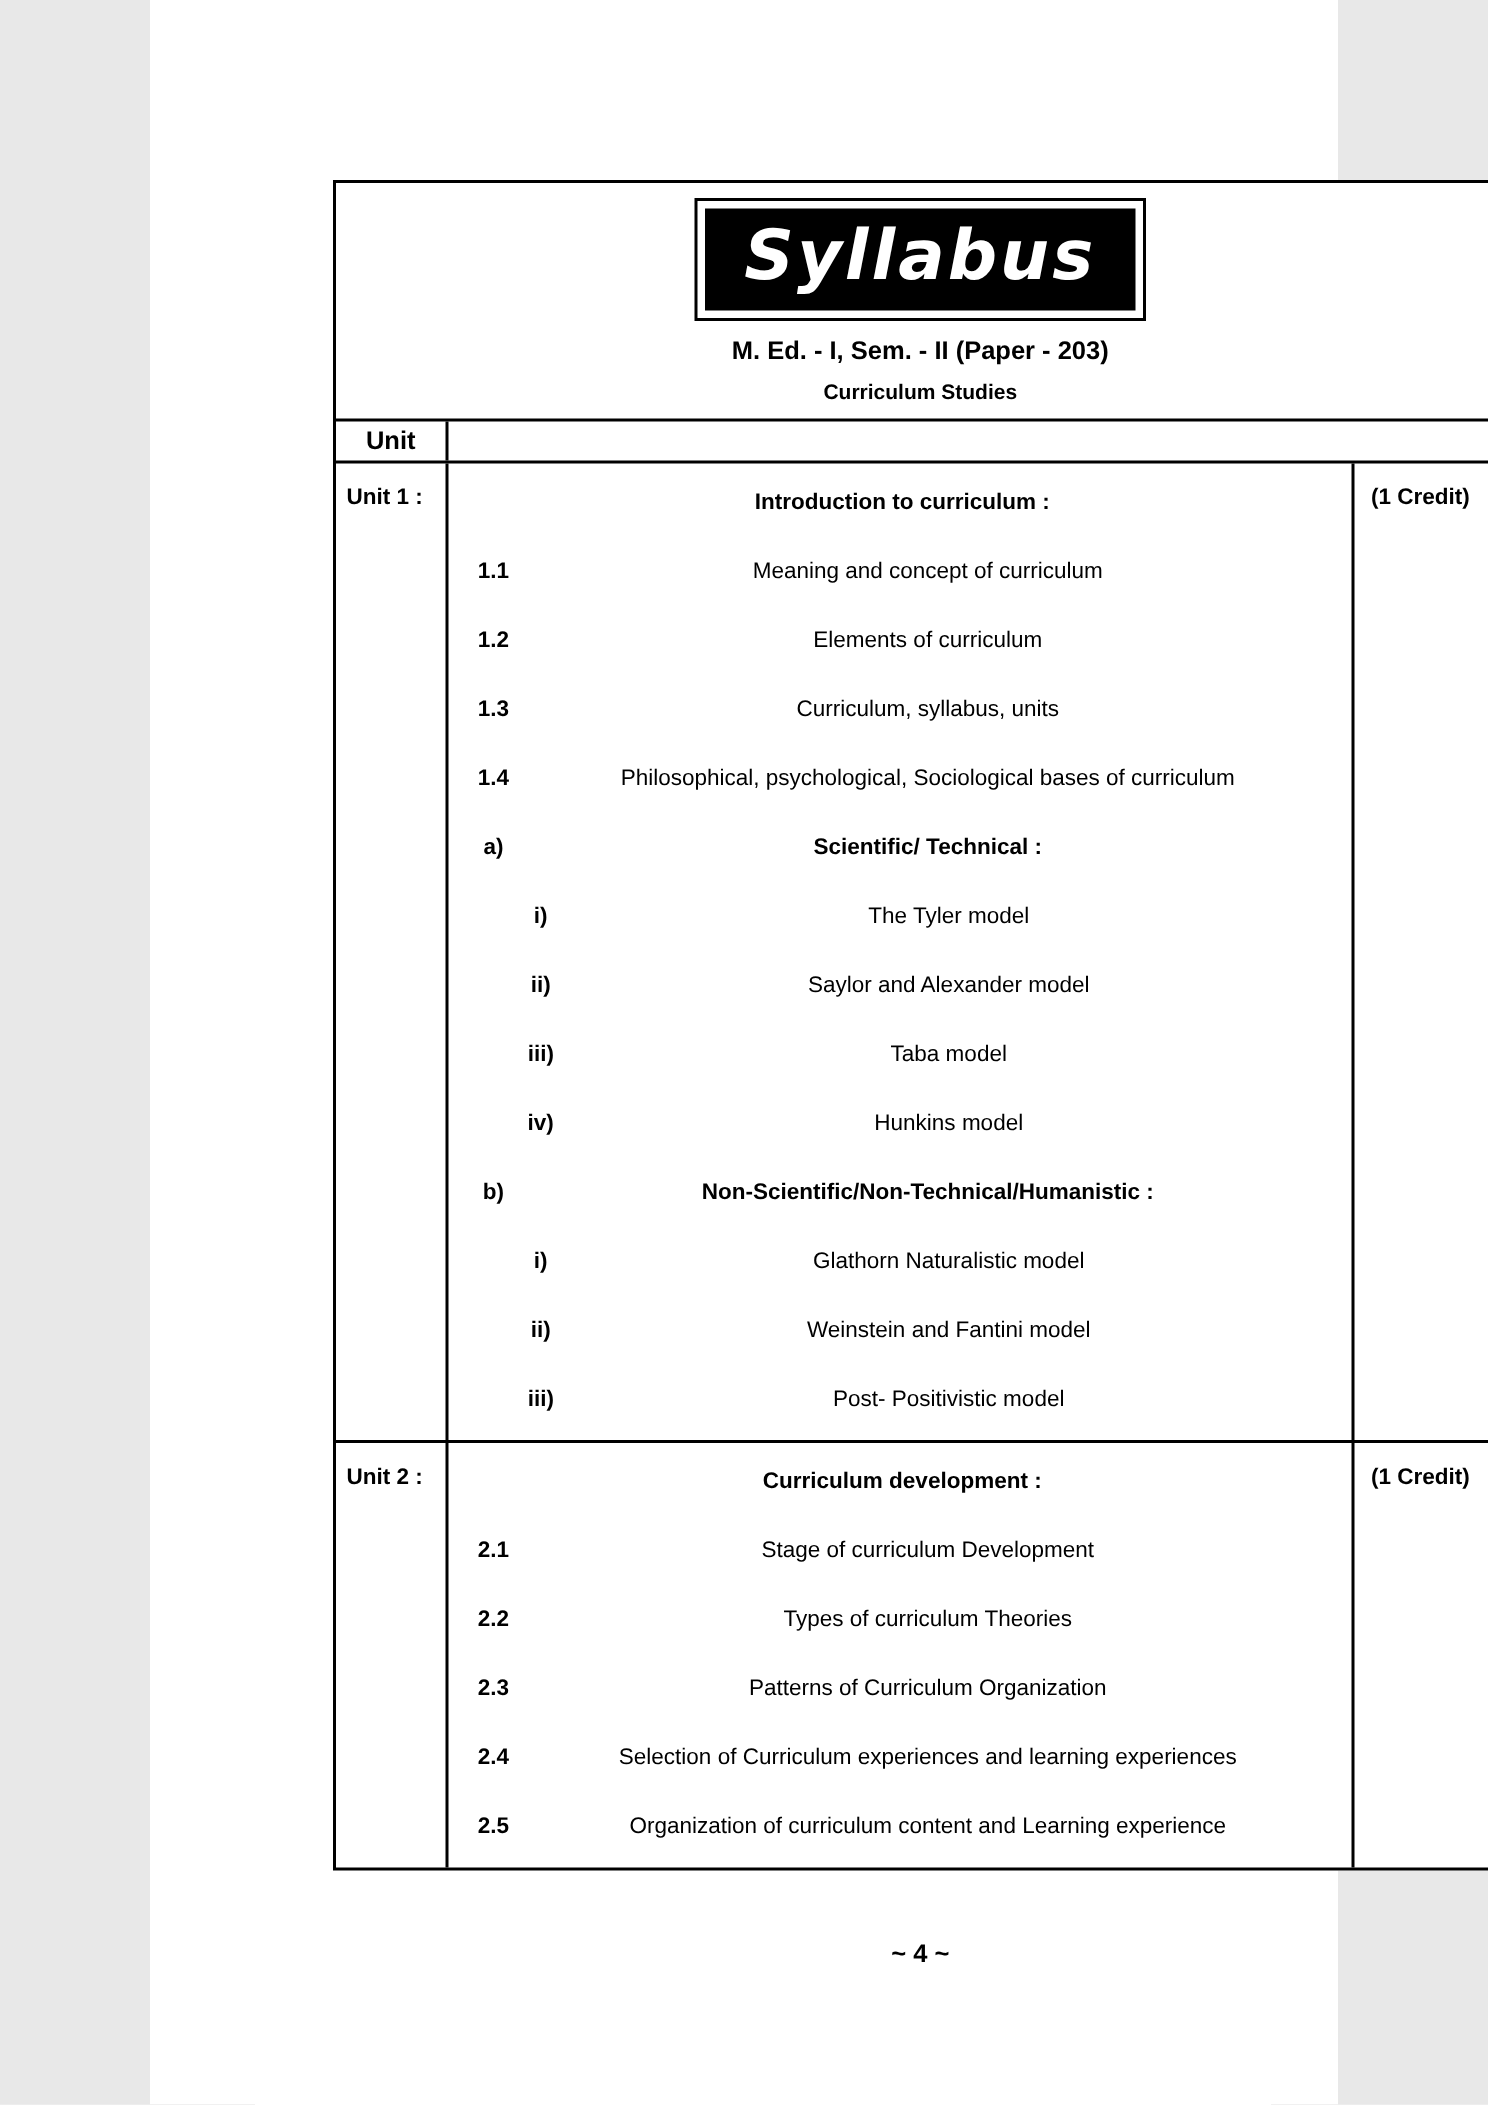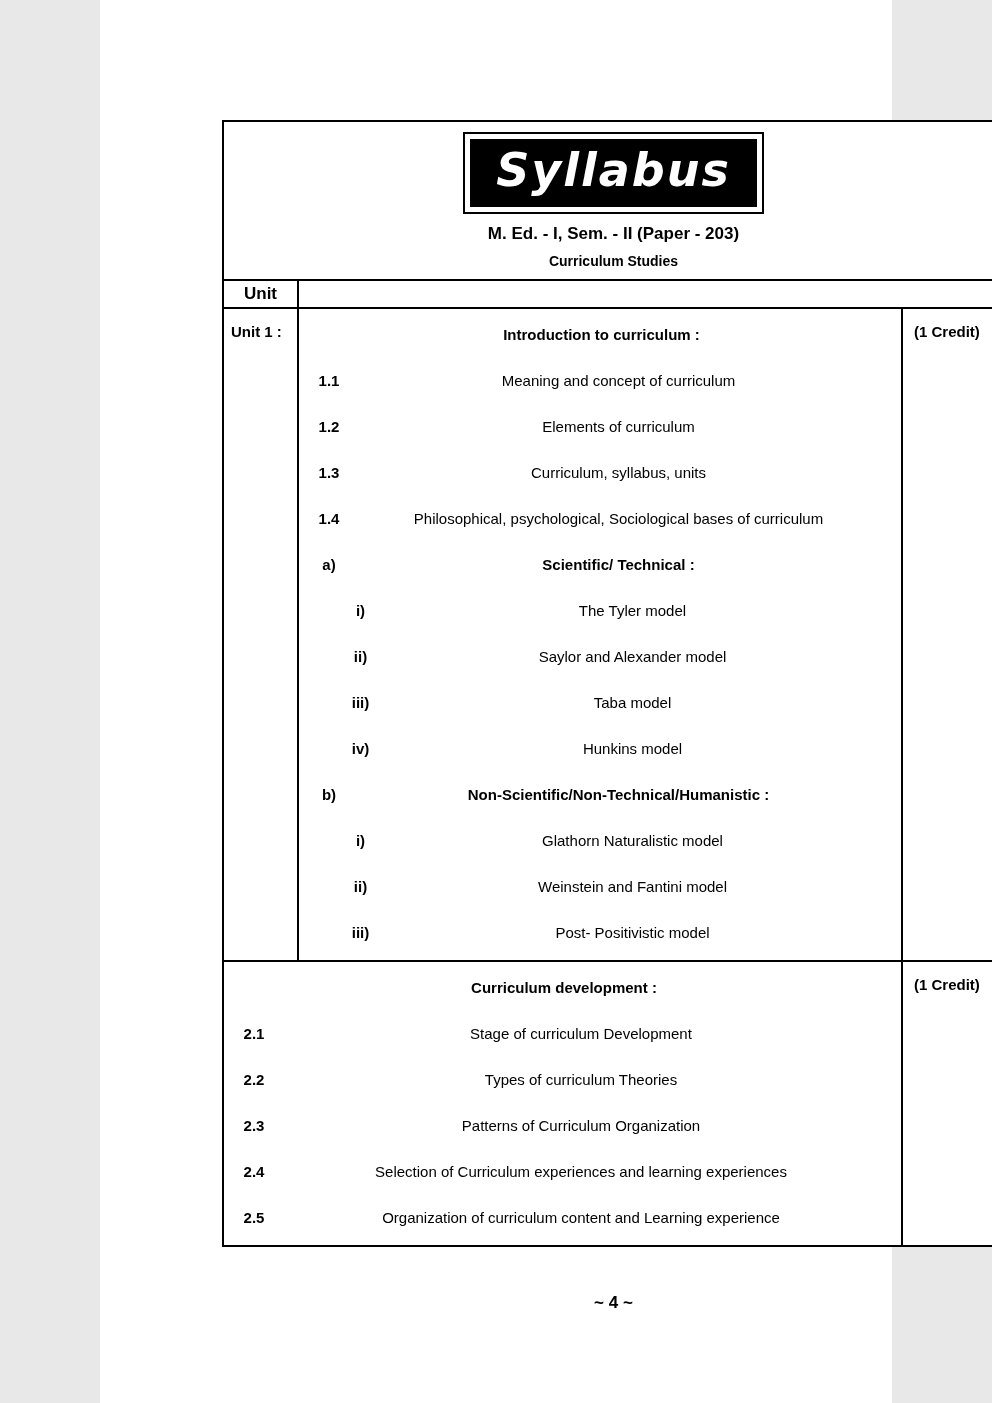--- a/index.html
+++ b/index.html
@@ -153,20 +153,21 @@
               <span class="item-text">Weinstein and Fantini model</span>
             </div>
             <div class="item-line level-2">
               <span class="item-marker">iii)</span>
               <span class="item-text">Post- Positivistic model</span>
             </div>
           </div>
           <div class="col-credit"><span>(1 Credit)</span></div>
         </div>
         <div class="row unit-row">
+          <div class="col-unit"><span>Unit 2 :</span></div>
           <div class="col-contents">
             <div class="content-title">Curriculum development :</div>
             <div class="item-line level-1">
               <span class="item-marker">2.1</span>
               <span class="item-text">Stage of curriculum Development</span>
             </div>
             <div class="item-line level-1">
               <span class="item-marker">2.2</span>
               <span class="item-text">Types of curriculum Theories</span>
             </div>

